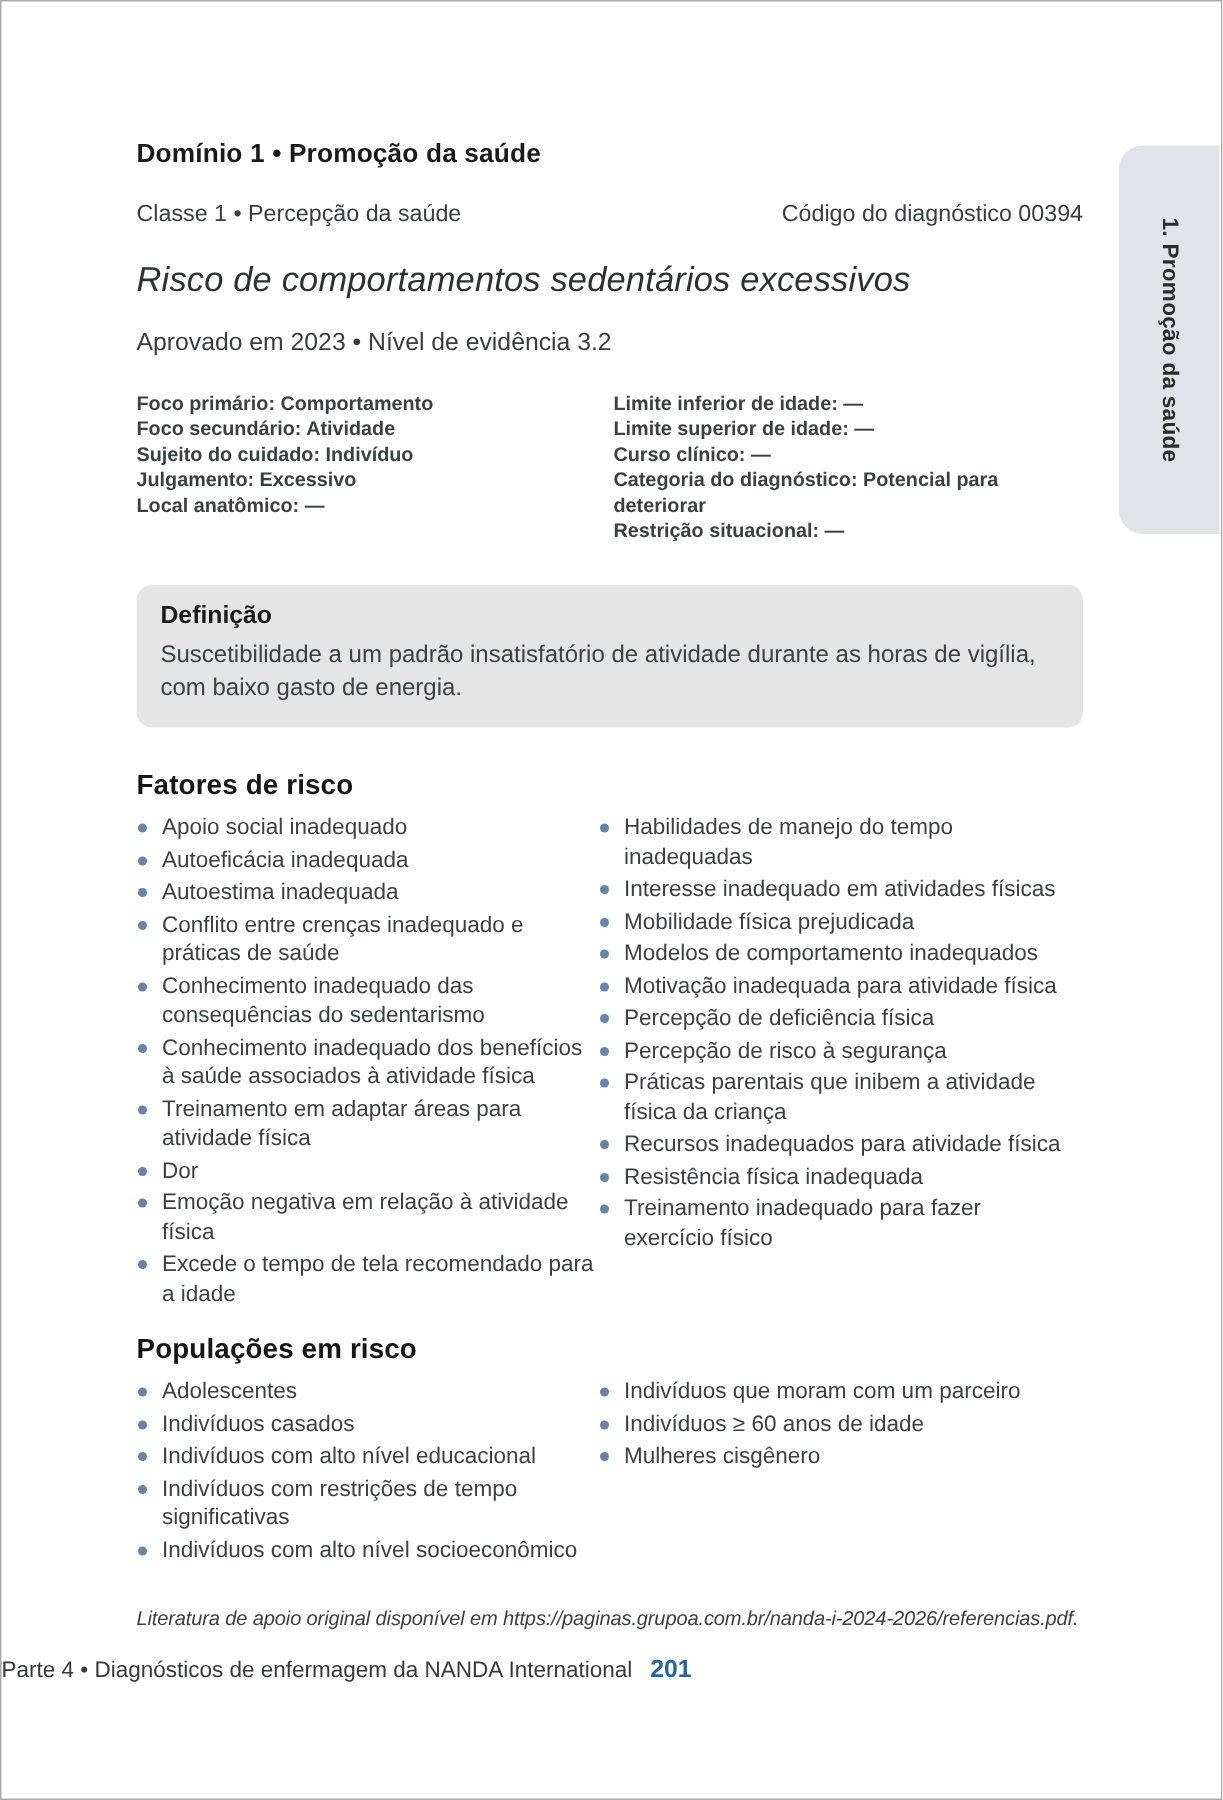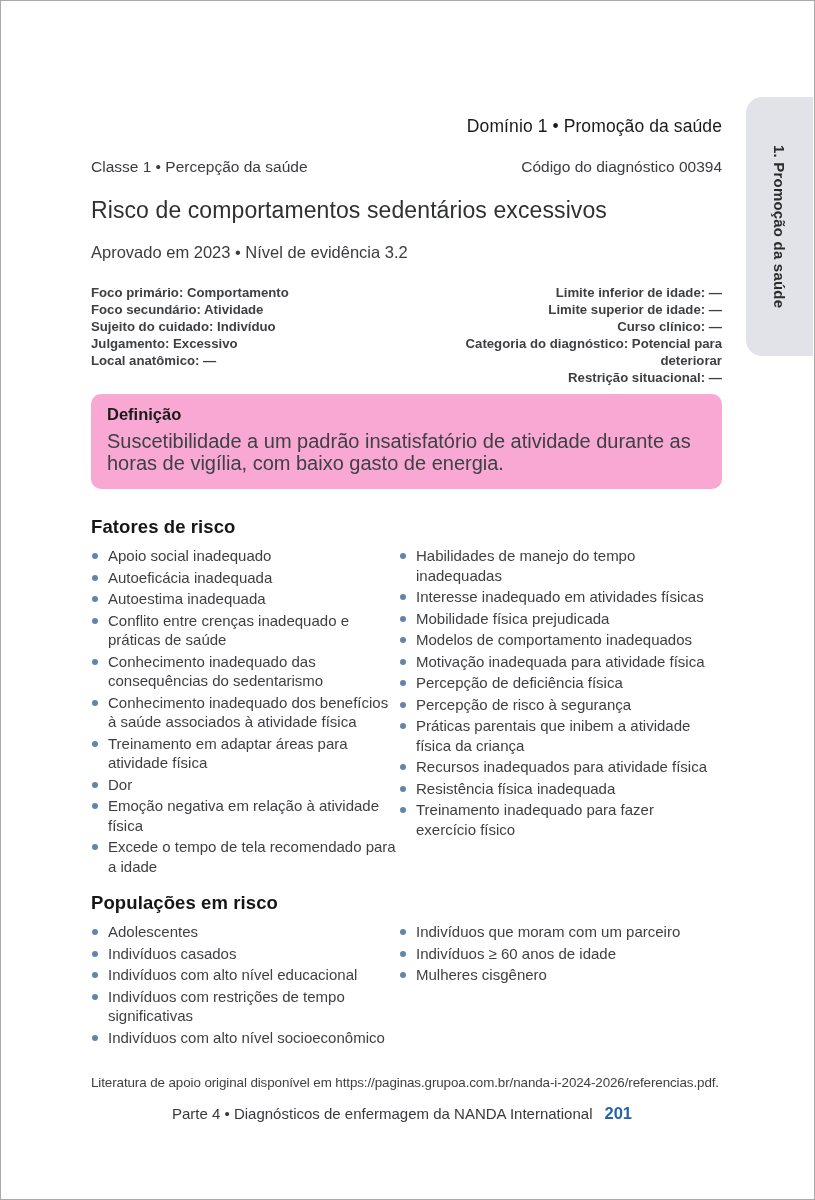--- a/index.html
+++ b/index.html
@@ -15,58 +15,58 @@
   }
 
   .content {
     position:absolute;
     left:90px; top:0;
     width:631px; height:100%;
   }
 
   
   .domain-heading {
-    margin-top:115px;
-    font-size:17.5px; font-weight:normal; color:#1a1a1a;
+    margin-top:91px;
+    font-size:17.5px; font-weight:bold; color:#1a1a1a;
     letter-spacing:.1px;
-    text-align:right;
   }
   .class-row {
     margin-top:21px;
     display:flex; justify-content:space-between; align-items:center;
     font-size:15.5px; color:#3a3c3f;
   }
   .dx-title {
     margin-top:21px;
     font-size:23px; font-weight:normal; color:#2e3032;
     letter-spacing:.1px;
+    font-style:italic;
   }
   .approval {
     margin-top:19px;
     font-size:16.5px; color:#3a3c3f;
   }
 
   
   .meta {
     margin-top:22px;
     display:flex; gap:10px;
     font-size:13.2px; line-height:17px; color:#3d3f42;font-weight:bold;
   }
   .meta-col { width:308px; }
-  .meta-col + .meta-col { width:313px;text-align:right; }
+  .meta-col + .meta-col { width:313px; }
 
   
   .def-box {
-    margin-top:8px;
-    background:#f9a8d4;
+    margin-top:28px;
+    background:#e5e5e5;
     border-radius:10px;
     padding:11px 18px 15px 16px;
   }
   .def-heading { font-size:16.5px; font-weight:bold; color:#1a1a1a; }
-  .def-text { margin-top:6px; font-size:20px; line-height:22px; color:#3d4045; }
+  .def-text { margin-top:6px; font-size:16px; line-height:22px; color:#3d4045; }
 
   
   .section-heading {
     font-size:18.5px; font-weight:bold; color:#161616;
     letter-spacing:.1px;
   }
   .rf-heading { margin-top:27px; }
   .pop-heading { margin-top:14px; }
 
   .cols { display:flex; margin-top:8px; }
@@ -85,27 +85,27 @@
     position:absolute; left:1px; top:7px;
     width:6px; height:6px; border-radius:50%;
     background:#6584a9;
   }
 
   
   .lit-note {
     margin-top:26px;
     font-size:13.4px; color:#3d3f42;
     letter-spacing:-.1px;
+    font-style:italic;
   }
 
   
   .footer {
     position:absolute;
     left:0; top:1103px; width:631px;
-    text-align:right;
     font-size:15px; color:#37393c;
   }
   .footer .page-num {
     font-size:16.5px; font-weight:bold; color:#2563a8;
     margin-left:12px;
   }
 
   
   .side-tab {
     position:absolute;

